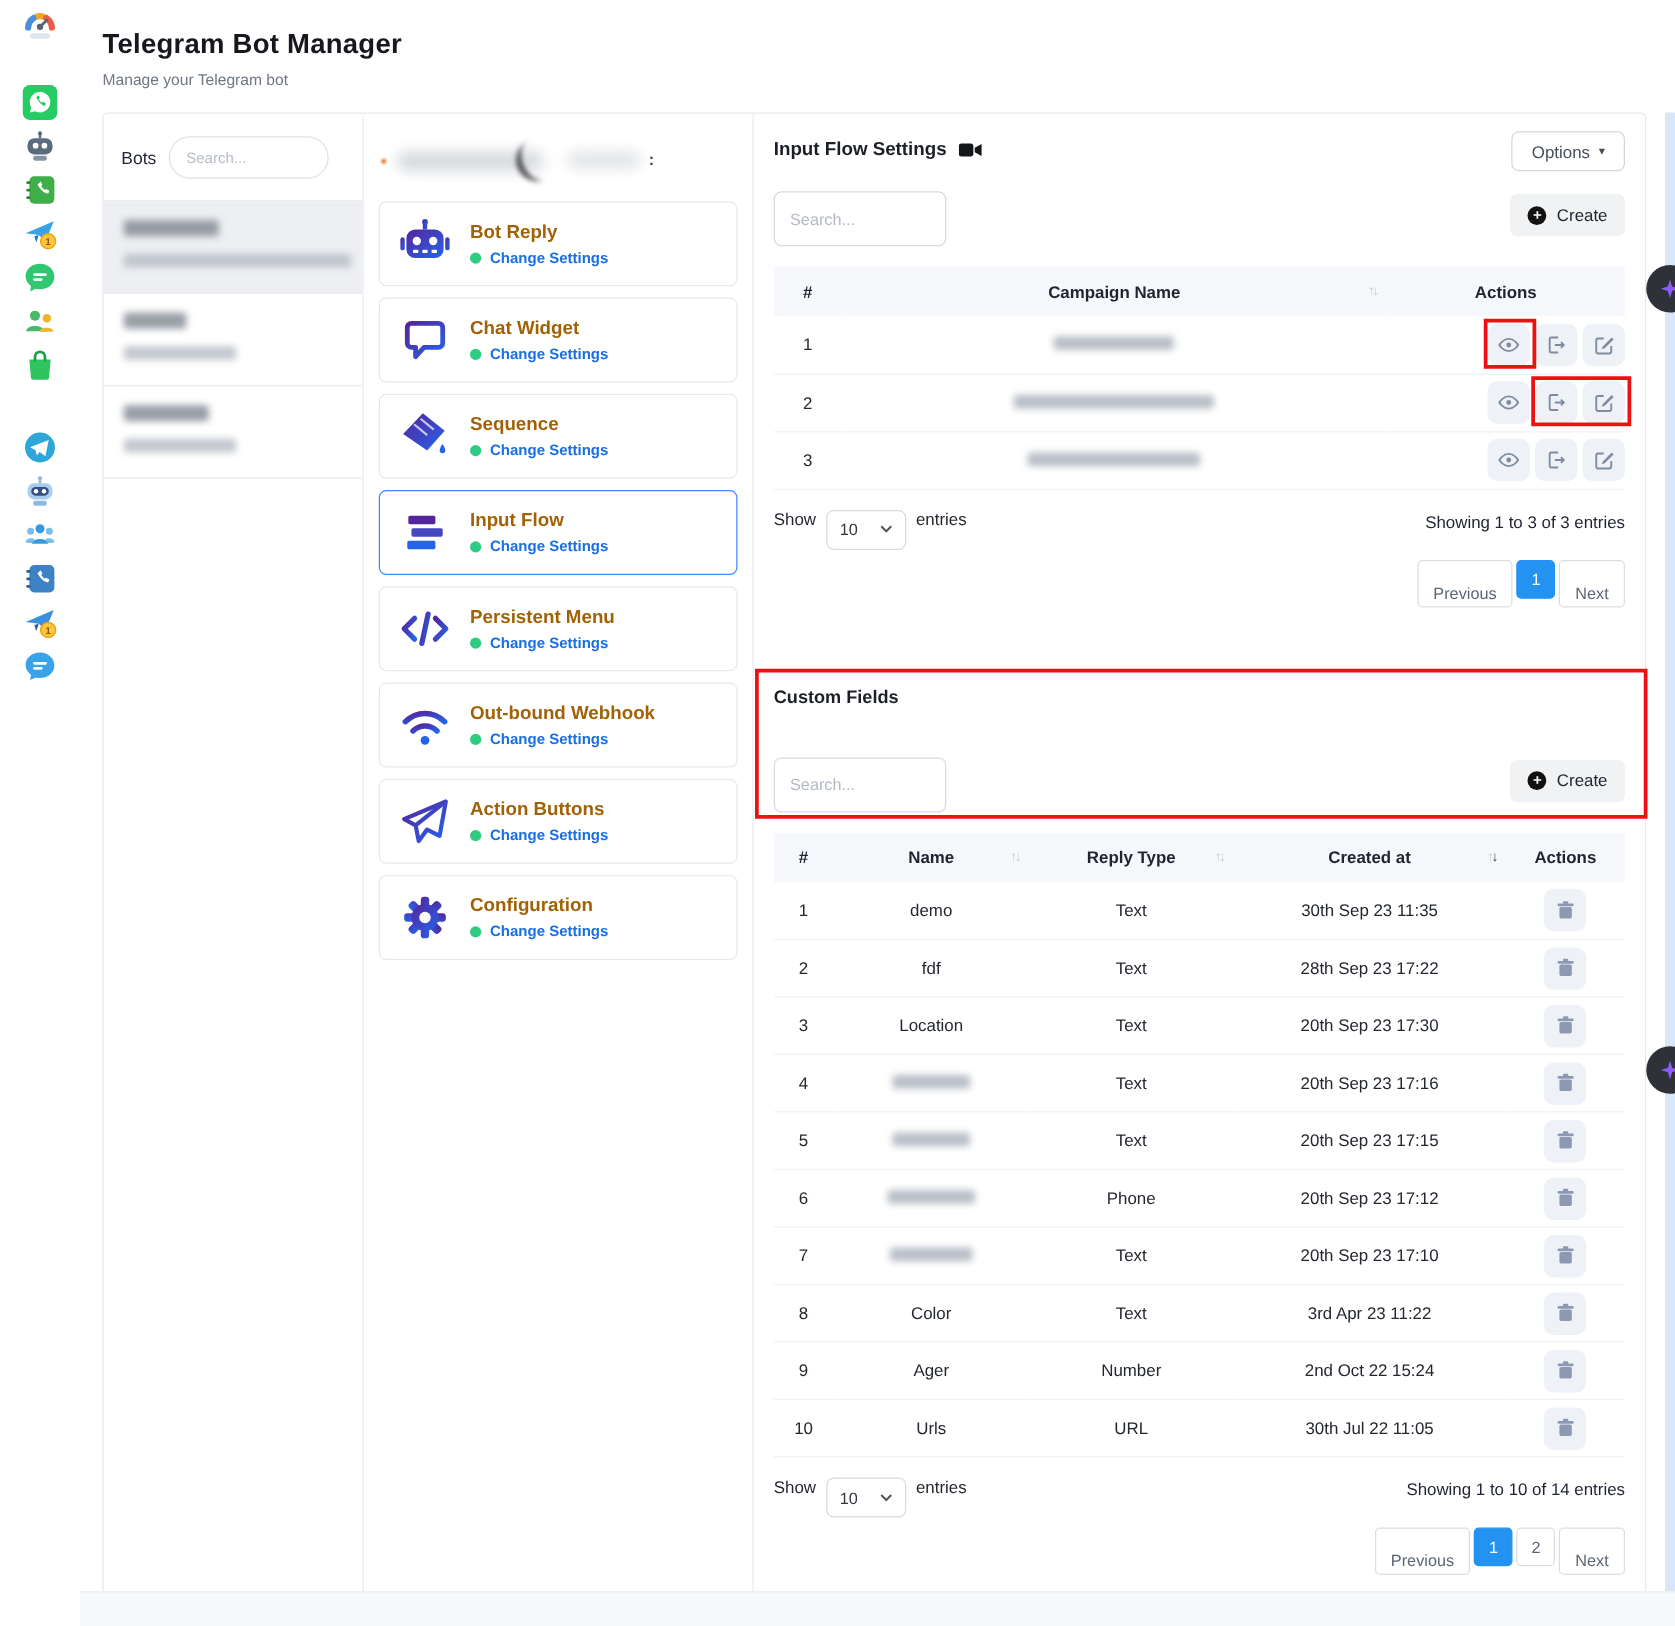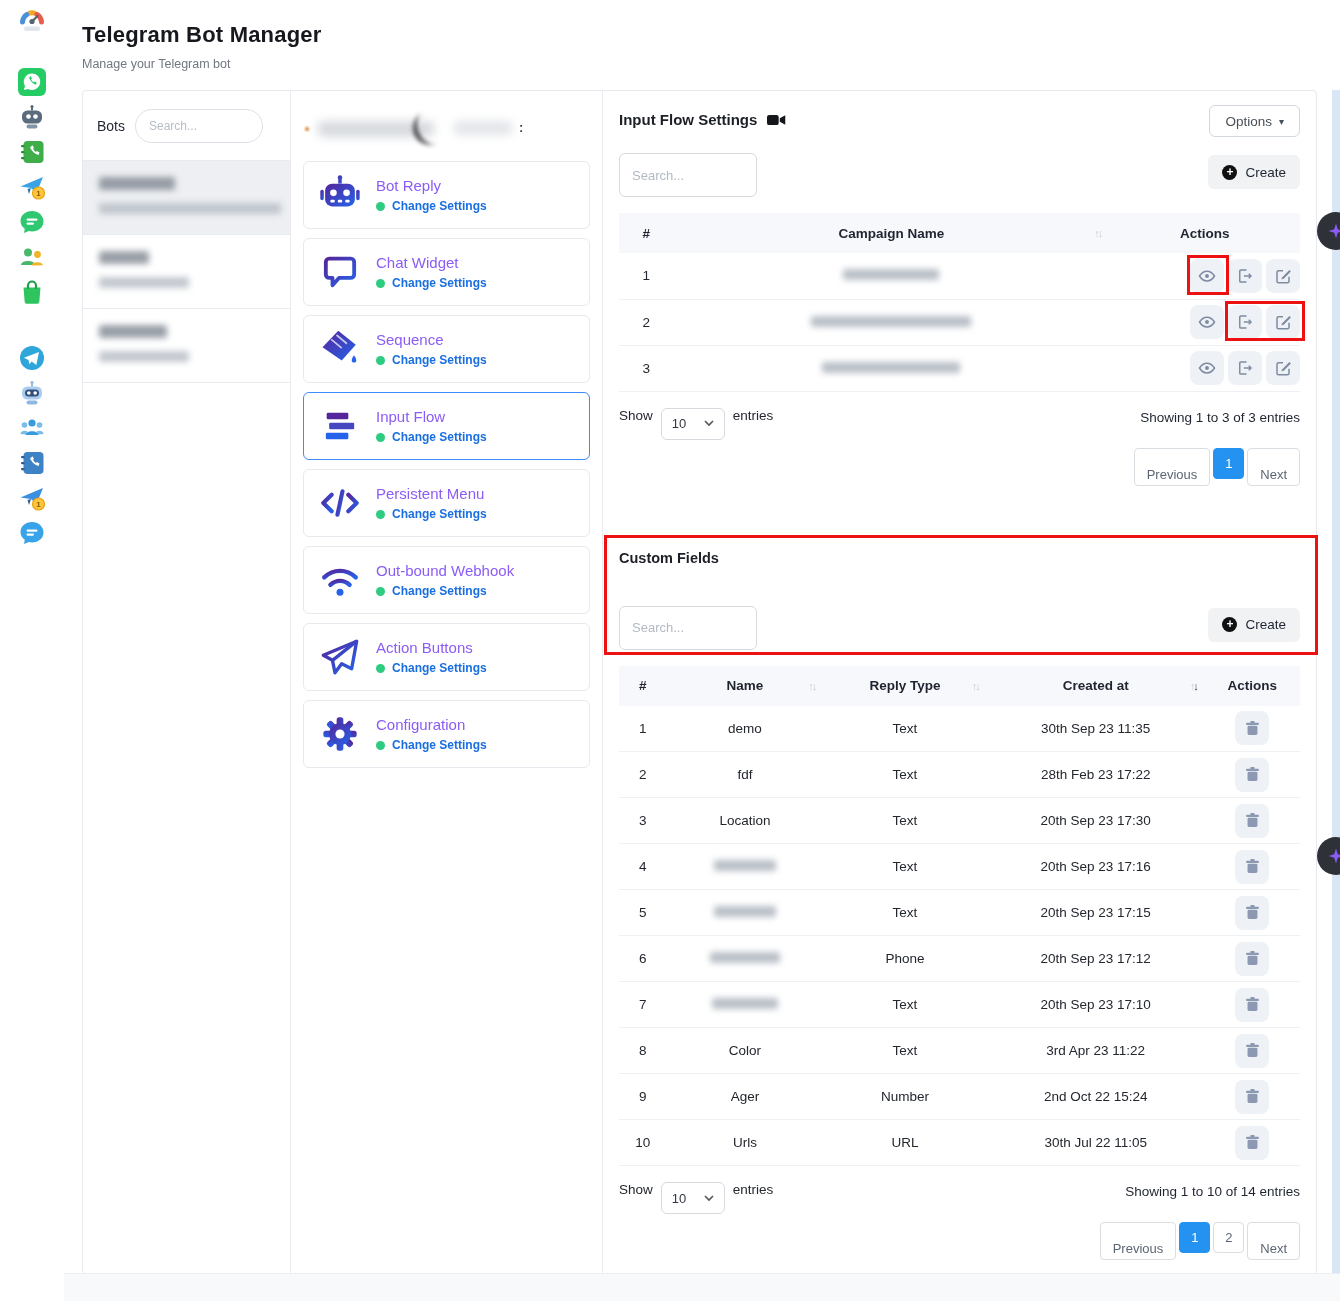--- a/index.html
+++ b/index.html
@@ -39,21 +39,21 @@
   .mb-blob1 { position:absolute; left:14px; top:18px; width:118px; height:16px; background:#d7dade; filter:blur(5px); border-radius:8px; }
   .mb-moon { position:absolute; left:110px; top:8px; width:34px; height:34px; border-radius:50%;
     border-left:5px solid #4c4c52; filter:blur(2px); transform:rotate(-25deg); }
   .mb-blob2 { position:absolute; left:150px; top:18px; width:60px; height:14px; background:#e3e5e9; filter:blur(5px); border-radius:7px; }
   .mb-colon { position:absolute; left:216px; top:17px; color:#3c4450; font-size:13px; font-weight:700; }
 
   .mcard { display:flex; align-items:center; gap:14px; height:68px; padding:0 14px;
     border:1px solid #e6e9ed; border-radius:6px; margin-bottom:9px; background:#fff; cursor:pointer; }
   .mcard.selected { border:1.5px solid #3d8bfd; }
   .mcard .icn { width:44px; height:44px; display:flex; align-items:center; justify-content:center; }
-  .mc-title { font-size:15px; font-weight:400; color:#8b5cf6; }
+  .mc-title { font-size:15px; font-weight:700; color:#a16207; }
   .mc-link-row { display:flex; align-items:center; gap:7px; margin-top:5px; }
   .gdot { width:9px; height:9px; border-radius:50%; background:#2ecc80; }
   .mc-link { font-size:12px; font-weight:700; color:#1a6fe0; cursor:pointer; }
 
   
   .flow-col { flex:1; padding:14px 16px; }
   .title-row { display:flex; align-items:flex-start; justify-content:space-between; height:32px; margin-bottom:16px; }
   .sec-title { font-size:15px; font-weight:700; color:#1c2026; display:flex; align-items:center; gap:10px; padding-top:6px; }
   .btn-options { height:32px; padding:0 15px; border:1px solid #d3d8de; background:#fff; border-radius:6px;
     font-size:13.5px; color:#474f58; display:flex; align-items:center; gap:7px; cursor:pointer; }
@@ -571,21 +571,21 @@
                       <rect x="9" y="1.5" width="6" height="3" rx="1"></rect>
                     </svg>
                   </button>
                 </div>
               </td>
           </tr>
           <tr>
             <td>2</td>
               <td>fdf</td>
             <td>Text</td>
-              <td>28th Feb 23 17:22</td>
+              <td>28th Sep 23 17:22</td>
             <td>
                 <div class="trash-wrap">
                   <button class="ibtn">
                     <svg width="17" height="17" viewBox="0 0 24 24" fill="#8d99b2">
                       <rect x="5" y="8" width="14" height="13" rx="2"></rect>
                       <rect x="3" y="4" width="18" height="3" rx="1"></rect>
                       <rect x="9" y="1.5" width="6" height="3" rx="1"></rect>
                     </svg>
                   </button>
                 </div>

